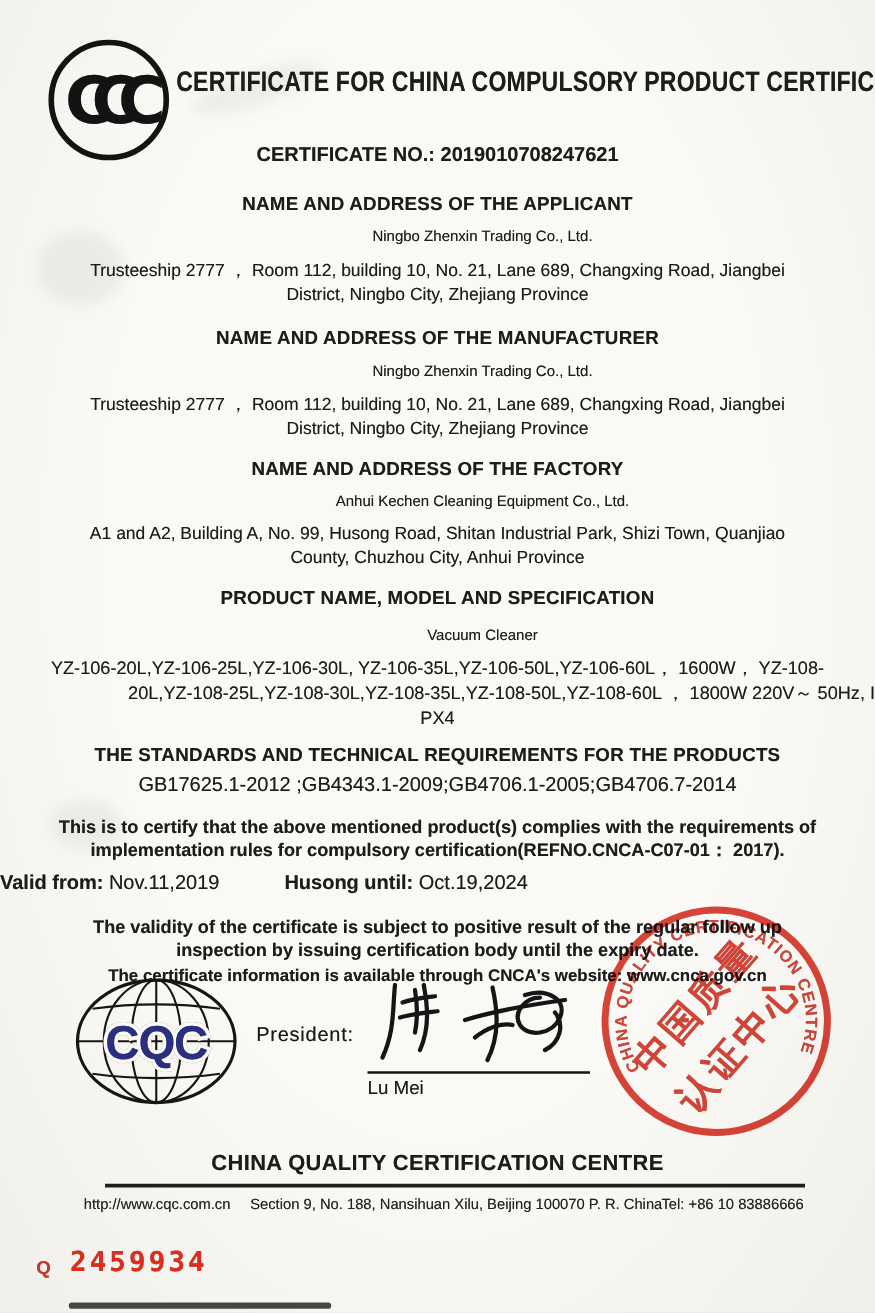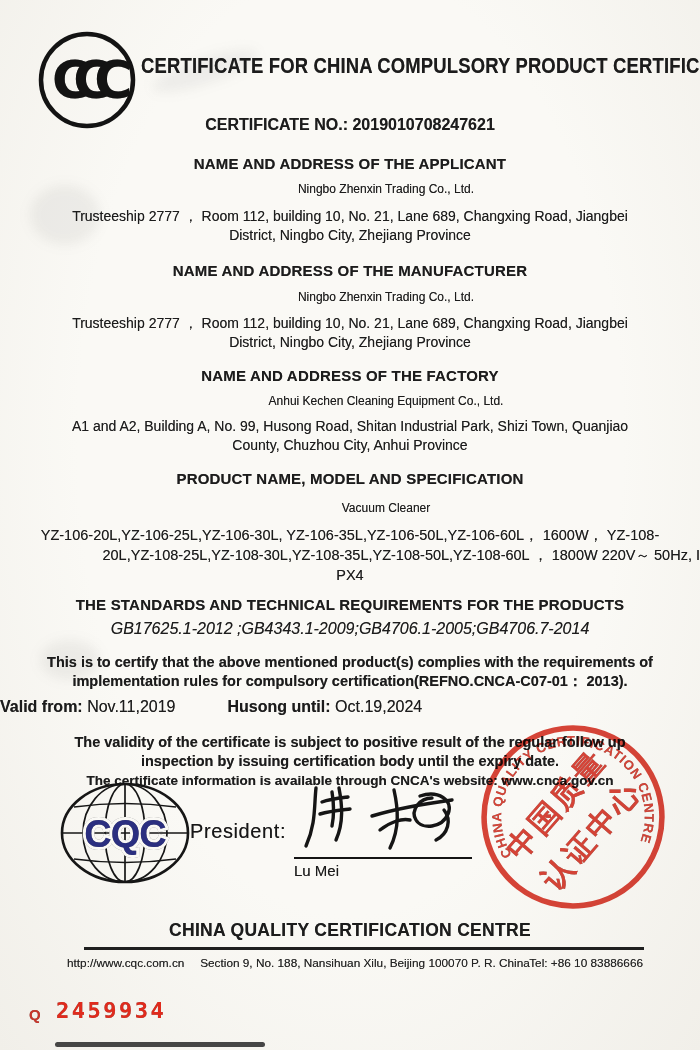--- a/index.html
+++ b/index.html
@@ -17,21 +17,21 @@
   .bold-par{font-weight:bold;font-size:14.5px;line-height:19px;}
   .soft{text-shadow:0 0 .5px rgba(20,20,20,.55);}
   .title-wrap{position:absolute;left:141px;top:53px;white-space:nowrap;}
   .title-inner{display:inline-block;transform:scaleX(.82);transform-origin:left center;
     font-weight:bold;font-size:22.5px;letter-spacing:.2px;}
   .certno{font-weight:bold;font-size:16px;}
   .valid-row{position:absolute;left:0;top:698px;width:700px;display:flex;justify-content:flex-start;gap:52px;font-size:16px;}
   .valid-row .lbl{font-weight:bold;}
   .sig-line{position:absolute;left:294px;top:857px;width:178px;height:2px;background:#141414;}
   .luMei{position:absolute;left:294px;top:862px;width:178px;font-size:15px;}
-  .president{position:absolute;left:190px;top:820px;font-size:20px;letter-spacing:.6px;color:#171717;}
+  .president{position:absolute;left:205px;top:820px;font-size:16px;letter-spacing:.6px;color:#171717;}
   .seal{position:absolute;left:477px;top:721px;transform:rotate(-7deg);mix-blend-mode:multiply;opacity:.93;}
   .footer-org{position:absolute;left:0;top:920px;width:700px;text-align:center;font-weight:bold;font-size:17.5px;letter-spacing:.3px;}
   .footer-rule{position:absolute;left:84px;top:947px;width:560px;height:2.5px;background:#1f1f1f;}
   .footer-row{position:absolute;top:956px;font-size:11.8px;color:#242424;}
   .serial-q{position:absolute;left:29px;top:1006px;font-size:15px;font-weight:bold;color:#c9352a;}
   .serial-num{position:absolute;left:56px;top:998px;font-size:22px;font-weight:bold;letter-spacing:2.5px;
     color:#e02b1d;font-family:"DejaVu Sans Mono", monospace;}
   .bottom-band{position:absolute;left:55px;top:1042px;width:210px;height:5px;background:#2e2e2e;border-radius:3px;opacity:.88;}
   .smudge{position:absolute;background:rgba(90,90,90,.08);filter:blur(6px);border-radius:50%;}
 </style>
@@ -70,24 +70,24 @@
   <div class="center addr" style="top:417px;">A1 and A2, Building A, No. 99, Husong Road, Shitan Industrial Park, Shizi Town, Quanjiao</div>
   <div class="center addr" style="top:436px;">County, Chuzhou City, Anhui Province</div>
 
   <div class="center h" style="top:470px;">PRODUCT NAME, MODEL AND SPECIFICATION</div>
   <div class="center name" style="top:501px;">Vacuum Cleaner</div>
   <div class="center models" style="top:525px;">YZ-106-20L,YZ-106-25L,YZ-106-30L,  YZ-106-35L,YZ-106-50L,YZ-106-60L，  1600W，  YZ-108-</div>
   <div class="center models" style="top:545px;text-align:right;">20L,YZ-108-25L,YZ-108-30L,YZ-108-35L,YZ-108-50L,YZ-108-60L  ，  1800W  220V～  50Hz, I</div>
   <div class="center models" style="top:565px;">PX4</div>
 
   <div class="center h" style="top:596px;">THE STANDARDS AND TECHNICAL REQUIREMENTS FOR THE PRODUCTS</div>
-  <div class="center" style="top:620px;font-size:16px;font-style:italic;">GB17625.1-2012  ;GB4343.1-2009;GB4706.1-2005;GB4706.7-2014</div>
+  <div class="center" style="top:620px;font-size:16px;">GB17625.1-2012  ;GB4343.1-2009;GB4706.1-2005;GB4706.7-2014</div>
 
   <div class="center bold-par" style="top:653px;">This is to certify that the above mentioned product(s) complies with the requirements of</div>
-  <div class="center bold-par" style="top:672px;">implementation rules for compulsory certification(REFNO.CNCA-C07-01： 2013).</div>
+  <div class="center bold-par" style="top:672px;">implementation rules for compulsory certification(REFNO.CNCA-C07-01： 2017).</div>
 
   <div class="valid-row">
     <span>
       <span class="lbl">Valid from:</span>
       <span>Nov.11,2019</span>
     </span>
     <span>
       <span class="lbl">Husong until:</span>
       <span>Oct.19,2024</span>
     </span>

